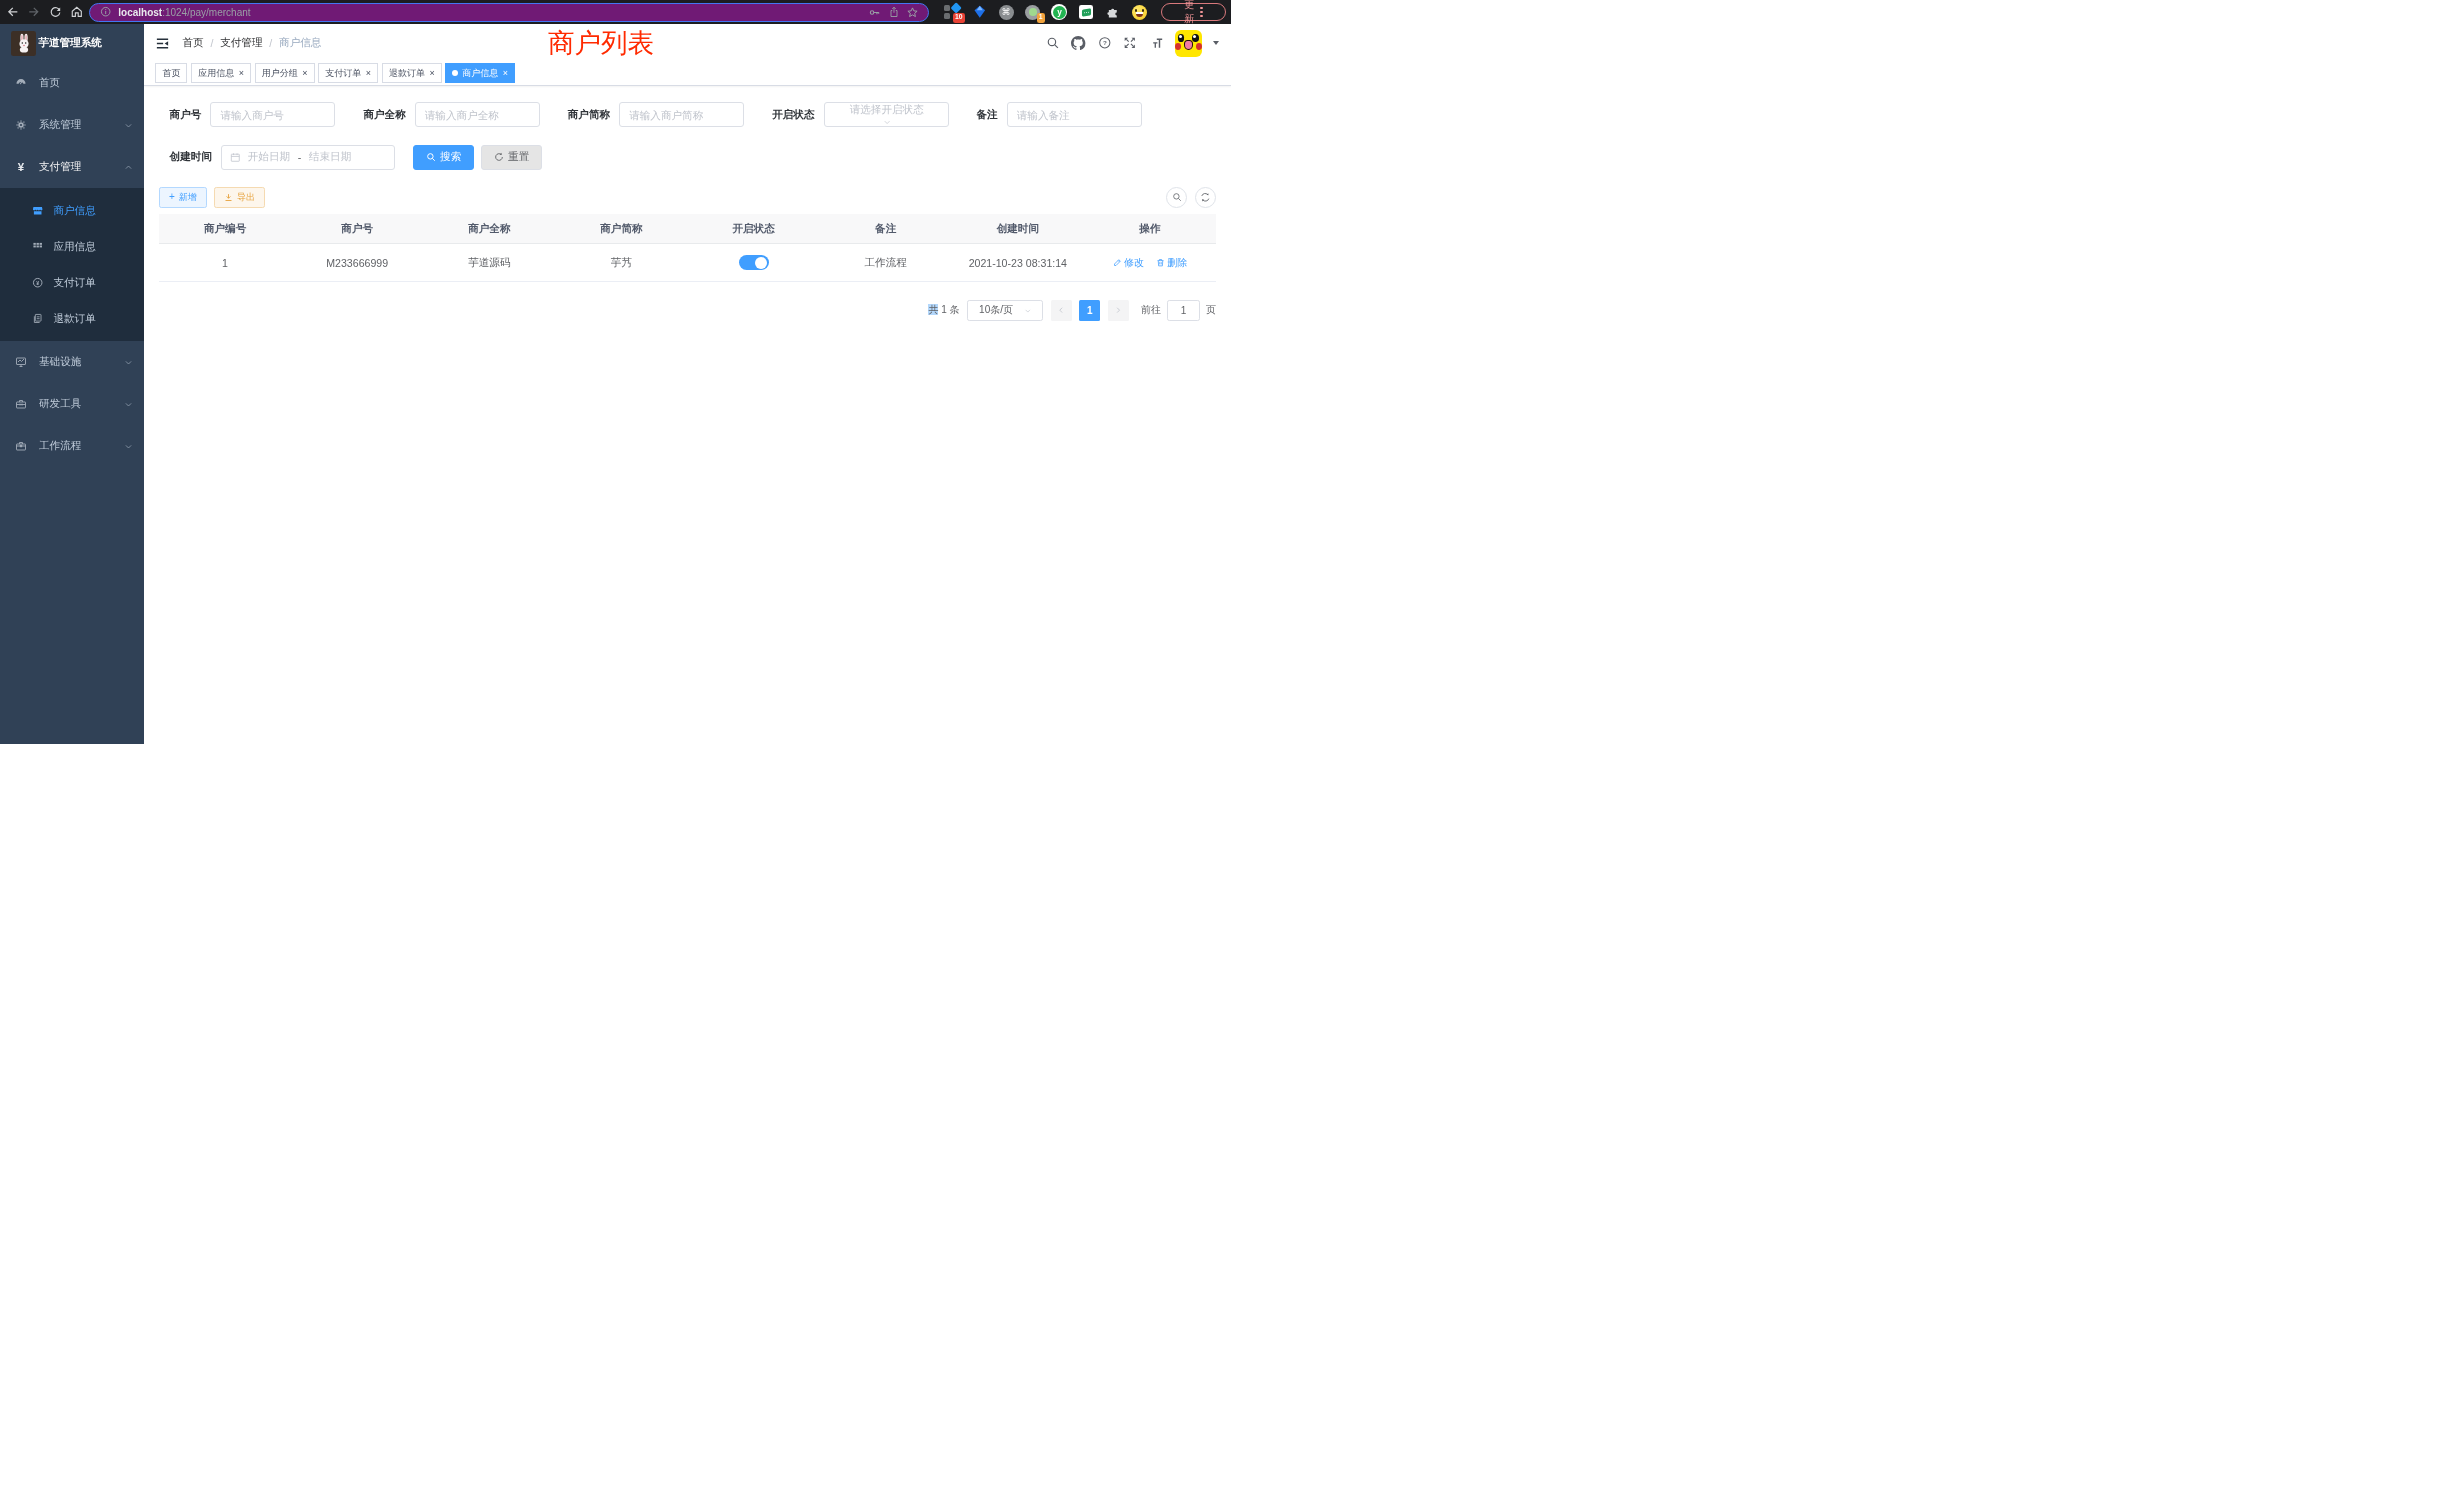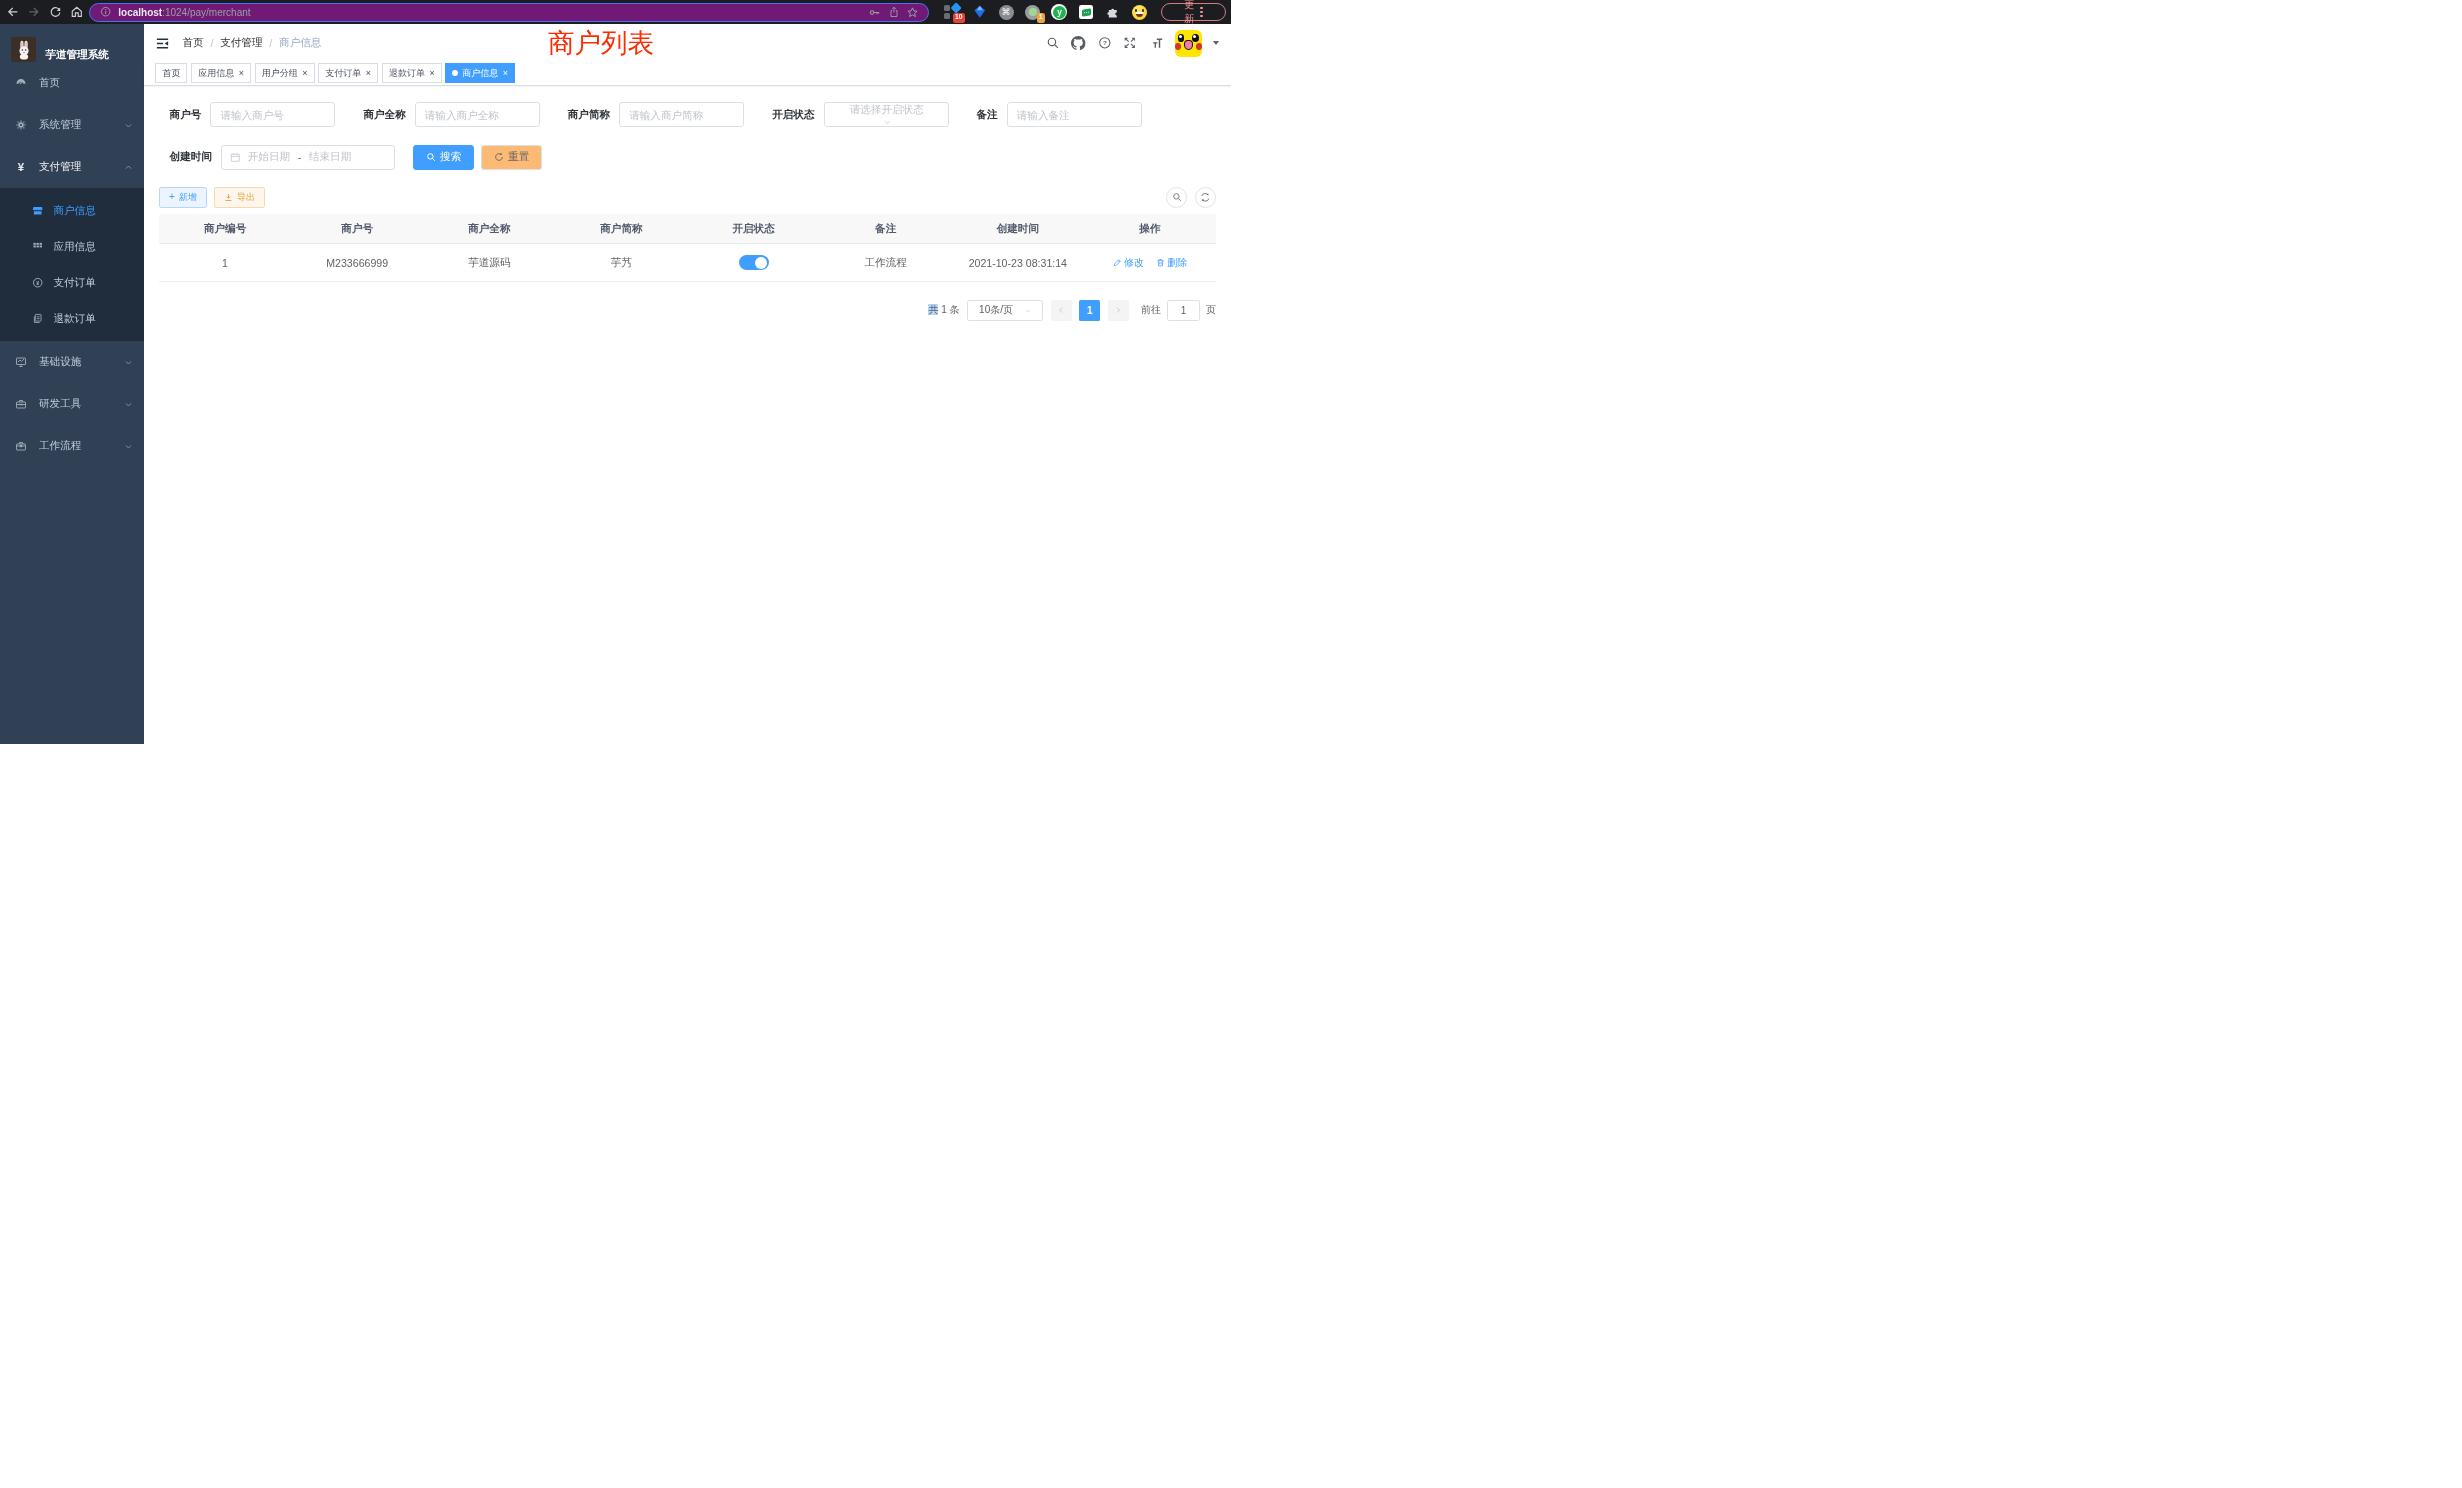--- a/index.html
+++ b/index.html
@@ -40,21 +40,21 @@
   .emoji .mouth { position:absolute; left:3.8px; top:7.6px; width:7.6px; height:5.3px; background:#7c2f1d; border-radius:0 0 6px 6px; overflow:hidden; }
   .emoji .mouth i { display:block; width:7.6px; height:1.5px; background:#fff; }
   .update-pill { margin-left:9px; height:17.4px; border:1.1px solid #d9797c; border-radius:9px;
     display:flex; align-items:center; padding:0 22px; gap:6px; color:#ef9496; font-size:10px; }
   .kebab { display:flex; flex-direction:column; gap:1.5px; }
   .kebab i { width:2.3px; height:2.3px; border-radius:50%; background:#ef9496; }
 
   
   .app { display:flex; height:720px; }
   .sidebar { width:144px; background:#304156; flex:0 0 auto; display:flex; flex-direction:column; }
-  .logo-row { height:38px; display:flex; align-items:flex-end; padding-left:11.4px; gap:9px; }
+  .logo-row { height:38px; display:flex; align-items:center; padding-left:11.4px; gap:2px; }
   .logo-img { width:25px; height:25px; border-radius:2.3px; background:#3c2f26; display:flex; align-items:center; justify-content:center; overflow:hidden; }
   .logo-title { color:#fff; font-size:10.6px; font-weight:700; }
   .menu-item { height:42px; display:flex; align-items:center; padding:0 10.6px 0 15px; color:#bfcbd9; font-size:10.6px; cursor:pointer; }
   .menu-item .mi-icon { width:12px; height:12px; margin-right:12px; color:#b9c2cc; display:flex; align-items:center; justify-content:center; font-size:11.4px; }
   .menu-item .mi-label { flex:1; }
   .menu-item .arrow { color:#97a4b4; display:flex; }
   .submenu { background:#1f2d3d; padding:4.5px 0; }
   .submenu-item { height:36px; display:flex; align-items:center; padding-left:32px; color:#bfcbd9; font-size:10.6px; cursor:pointer; }
   .submenu-item .mi-icon { width:11.4px; height:11.4px; margin-right:10px; display:flex; align-items:center; justify-content:center; color:#b9c2cc; font-size:10px; }
   .submenu-item.active { color:#409eff; }
@@ -99,21 +99,21 @@
   .f-select { width:125px; height:25px; border:0.8px solid #dcdfe6; border-radius:3px; padding:0 7.6px 0 9px; font-size:10.6px;
     display:flex; align-items:center; justify-content:space-between; color:#bfc3cb; cursor:pointer; background:#fff;flex-direction:column; }
   .f-select .chev { color:#c0c4cc; display:flex; }
   .daterange { width:174px; height:25px; border:0.8px solid #dcdfe6; border-radius:3px; display:flex; align-items:center;
     padding:0 7.6px; gap:7.6px; font-size:10.6px; color:#bfc3cb; background:#fff; cursor:pointer; }
   .daterange .cal { color:#c0c4cc; display:flex; }
   .daterange .sep { color:#606266; }
   .btn { height:25px; border-radius:3px; font-size:10.6px; display:inline-flex; align-items:center; gap:4.5px;
     padding:0 11.4px; cursor:pointer; border:0.8px solid transparent; font-family:inherit; }
   .btn-primary { background:#409eff; color:#fff; border-color:#409eff; }
-  .btn-plain { background:#fdba74; color:#606266; border-color:#dcdfe6; }
+  .btn-plain { background:#e5e5e5; color:#606266; border-color:#dcdfe6; }
   .btn .bic { display:flex; }
   .row2 .btn { margin-left:7.6px; }
 
   
   .toolbar { display:flex; align-items:center; margin-top:16px; }
   .btn-mini { height:21px; font-size:9px; border-radius:2.3px; padding:0 9px; display:inline-flex; align-items:center; gap:3.8px;
     cursor:pointer; border:0.8px solid; font-family:inherit; }
   .add-btn { background:#ecf5ff; border-color:#b3d8ff; color:#409eff; margin-right:7.6px; }
   .export-btn { background:#fdf6ec; border-color:#f5dab1; color:#e6a23c; }
   .toolbar-right { margin-left:auto; display:flex; gap:7.6px; }

